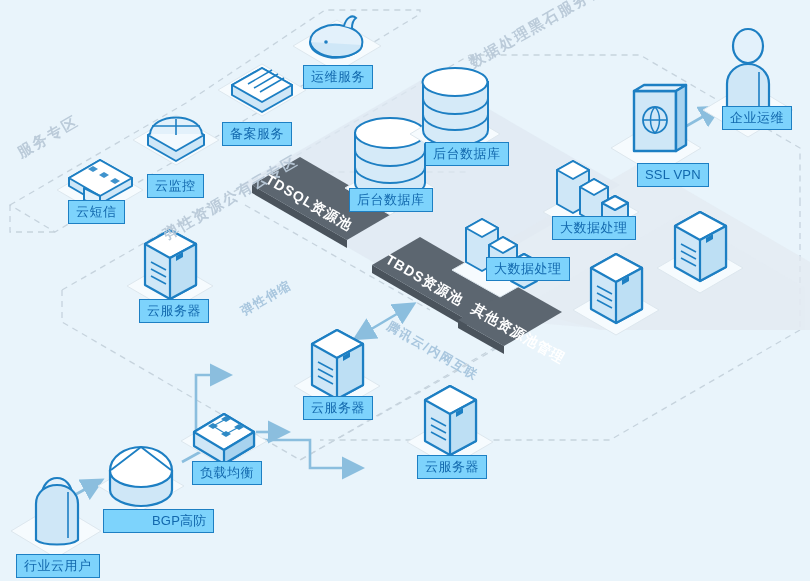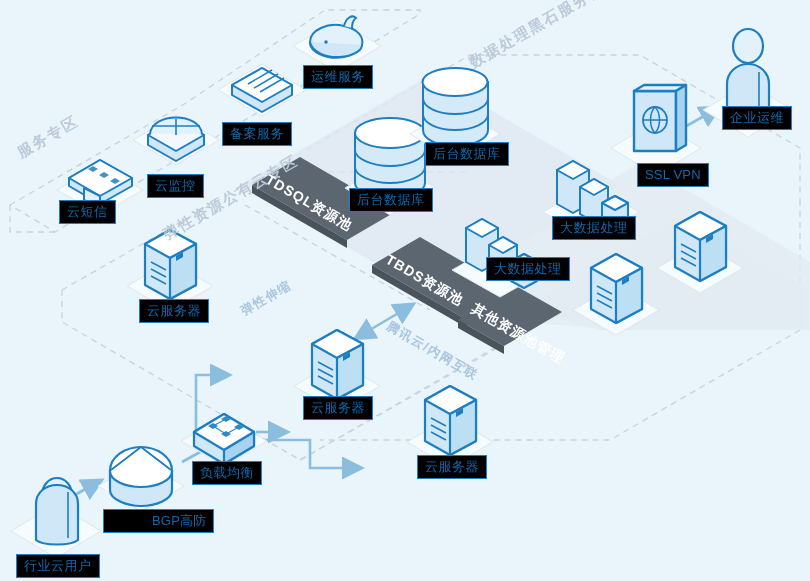--- a/index.html
+++ b/index.html
@@ -7,21 +7,21 @@
     width:810px;height:581px;overflow:hidden;
     background:#e9f4fb;
     font-family:"Liberation Sans","DejaVu Sans",sans-serif;
     position:relative;
   }
   #stage{position:absolute;inset:0;width:810px;height:581px;}
   #svgroot{position:absolute;left:0;top:0;width:810px;height:581px;}
 
   .node-label{
     position:absolute;
-    background:#000000;
+    background:#7dd3fc;
     border:1.4px solid #1d7fc3;
     color:#1268ad;
     font-size:13px;
     line-height:1;
     padding:4px 7px 5px 7px;
     white-space:nowrap;
     letter-spacing:0.5px;
     box-sizing:border-box;
     z-index:40;
   }
@@ -339,21 +339,21 @@
   <div class="band-text" style="left:271px;top:171px;transform:rotate(30deg);">TDSQL资源池</div>
 
   <div class="band-text" style="left:391px;top:251px;transform:rotate(30deg);">TBDS资源池</div>
 
   <div class="band-text" style="left:477px;top:300px;transform:rotate(30deg);">其他资源池管理</div>
 
   <div class="flow-text" style="left:238px;top:305px;transform:rotate(-30deg);">弹性伸缩</div>
 
   <div class="flow-text" style="left:392px;top:318px;transform:rotate(30deg);">腾讯云/内网互联</div>
 
-  <div class="node-label" style="left:59px;top:200px;">云短信</div>
+  <div class="node-label" style="left:68px;top:200px;">云短信</div>
 
   <div class="node-label" style="left:147px;top:149px;margin-top:25px;">云监控</div>
 
   <div class="node-label" style="left:222px;top:122px;">备案服务</div>
 
   <div class="node-label" style="left:303px;top:65px;">运维服务</div>
 
   <div class="node-label" style="left:349px;top:188px;">后台数据库</div>
 
   <div class="node-label" style="left:425px;top:142px;">后台数据库</div>

